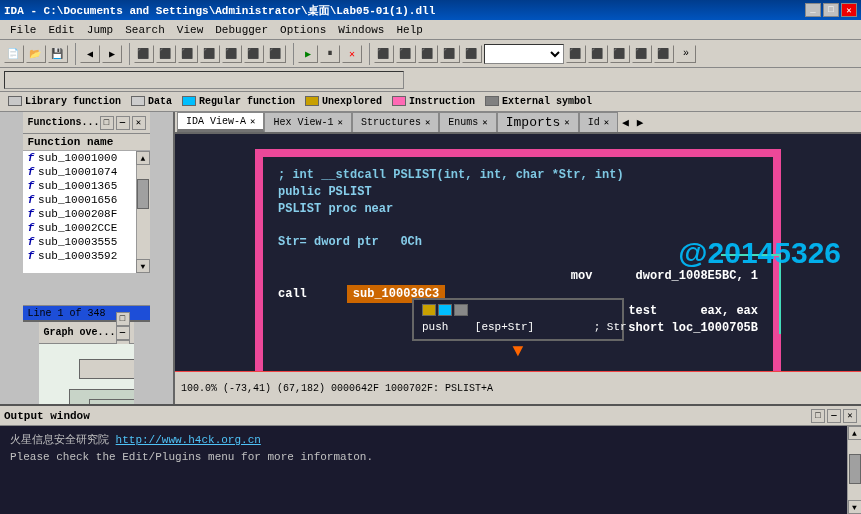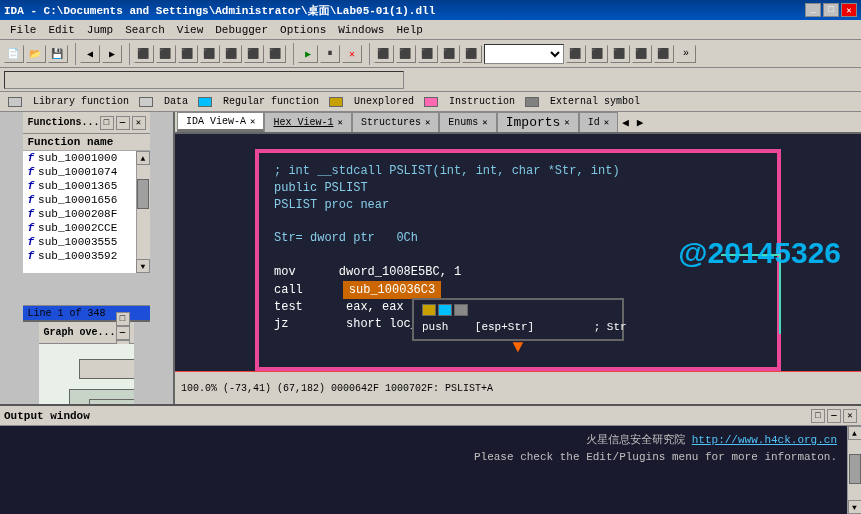--- a/index.html
+++ b/index.html
@@ -90,21 +90,21 @@
     #legend-bar {
       background: #d4d0c8;
       height: 20px;
       display: flex;
       align-items: center;
       padding: 0 8px;
       gap: 10px;
       font-size: 10px;
       border-bottom: 1px solid #888;
     }
-    .legend-item { display: flex; align-items: center; gap: 11px; }
+    .legend-item { display: flex; align-items: flex-start; gap: 3px; font-weight: bold; }
     .legend-color {
       width: 14px; height: 10px; border: 1px solid #666;
     }
     #func-header {
       background: #d4d0c8;
       height: 22px;
       display: flex;
       align-items: center;
       justify-content: space-between;
       padding: 0 4px;
@@ -204,21 +204,21 @@
       position: relative;
     }
 
     .code-line {
       line-height: 1.4;
       white-space: pre;
       font-size: 12px;
     }
     .code-comment { color: #7ec8e3; }
     .code-keyword { color: #87ceeb; }
-    .code-instr { color: #ffffff; }
+    .code-instr { color: #ffffff; text-align: right; }
 
     
     #watermark {
       position: absolute;
       right: 40px;
       top: 50%;
       transform: translateY(-50%);
       color: #00bfff;
       font-size: 32px;
       font-weight: bold;
@@ -511,21 +511,21 @@
     </div>
 
     <div id="ida-view" style="flex:1; display:flex; flex-direction:column; background:#1e2033; position:relative;">
 
       <div id="tab-bar" style="background:#d4d0c8; height:22px; display:flex; align-items:flex-end; padding:0 2px; border-bottom:2px solid #666; overflow:hidden;">
         <div class="tab active">
           <span style="font-size:10px;">IDA View-A</span>
           <span class="tab-close">✕</span>
         </div>
         <div class="tab">
-          <span style="font-size:10px;text-decoration:underline;">Hex View-1</span>
+          <span style="font-size:10px;">Hex View-1</span>
           <span class="tab-close">✕</span>
         </div>
         <div class="tab">
           <span style="font-size:10px;">Structures</span>
           <span class="tab-close">✕</span>
         </div>
         <div class="tab">
           <span style="font-size:10px;">Enums</span>
           <span class="tab-close">✕</span>
         </div>
@@ -536,21 +536,21 @@
         <div class="tab">
           <span style="font-size:10px;">Id</span>
           <span class="tab-close">✕</span>
         </div>
         <div class="tab-scroll-btn">◀</div>
         <div class="tab-scroll-btn">▶</div>
       </div>
 
       <div id="code-view" style="flex:1; background:#1e2033; position:relative; overflow:hidden; padding:10px 20px;">
 
-        <div style="position:absolute; top:15px; left:80px; right:80px; background:#1e2033; border:4px solid #ec4899; padding:10px 15px;">
+        <div style="position:absolute; top:15px; left:80px; right:80px; background:#1e2033; border:8px solid #ec4899; padding:10px 15px;font-weight:bold;">
 
           <div class="code-line code-comment">; int __stdcall PSLIST(int, int, char *Str, int)</div>
           <div class="code-line code-keyword">public PSLIST</div>
           <div class="code-line code-keyword">PSLIST proc near</div>
           <div class="code-line">&nbsp;</div>
           <div class="code-line" style="color:#87ceeb;">Str= dword ptr &nbsp; 0Ch</div>
           <div class="code-line">&nbsp;</div>
           <div class="code-line code-instr">mov &nbsp;&nbsp;&nbsp;&nbsp; dword_1008E5BC, 1</div>
           <div class="code-line code-instr" style="display:flex; align-items:center; gap:4px;">
             <span>call &nbsp;&nbsp;&nbsp;&nbsp;</span>
@@ -588,21 +588,21 @@
   <div id="output-window" style="height:110px; display:flex; flex-direction:column; border-top:2px solid #555;">
     <div id="output-header" style="background:#d4d0c8; height:20px; display:flex; align-items:center; justify-content:space-between; padding:0 4px; font-size:11px; font-weight:bold; border-bottom:1px solid #888;">
       <span>Output window</span>
       <div style="display:flex; gap:2px;">
         <div class="panel-btn">□</div>
         <div class="panel-btn">—</div>
         <div class="panel-btn">✕</div>
       </div>
     </div>
     <div style="display:flex; flex:1; overflow:hidden;">
-      <div id="output-content" style="flex:1; background:#1a1a2e; padding:6px 10px; overflow:hidden;text-align:right;">
+      <div id="output-content" style="flex:1; background:#1a1a2e; padding:6px 10px; overflow:hidden;">
         <div class="output-line">
           <span>火星信息安全研究院 </span>
           <span class="output-link">http://www.h4ck.org.cn</span>
         </div>
         <div class="output-line">Please check the Edit/Plugins menu for more informaton.</div>
       </div>
       <div class="scrollbar-v" style="flex-shrink:0;">
         <div class="scrollbar-arrow">▲</div>
         <div class="scrollbar-thumb"></div>
         <div class="scrollbar-arrow" style="margin-top:auto;">▼</div>

